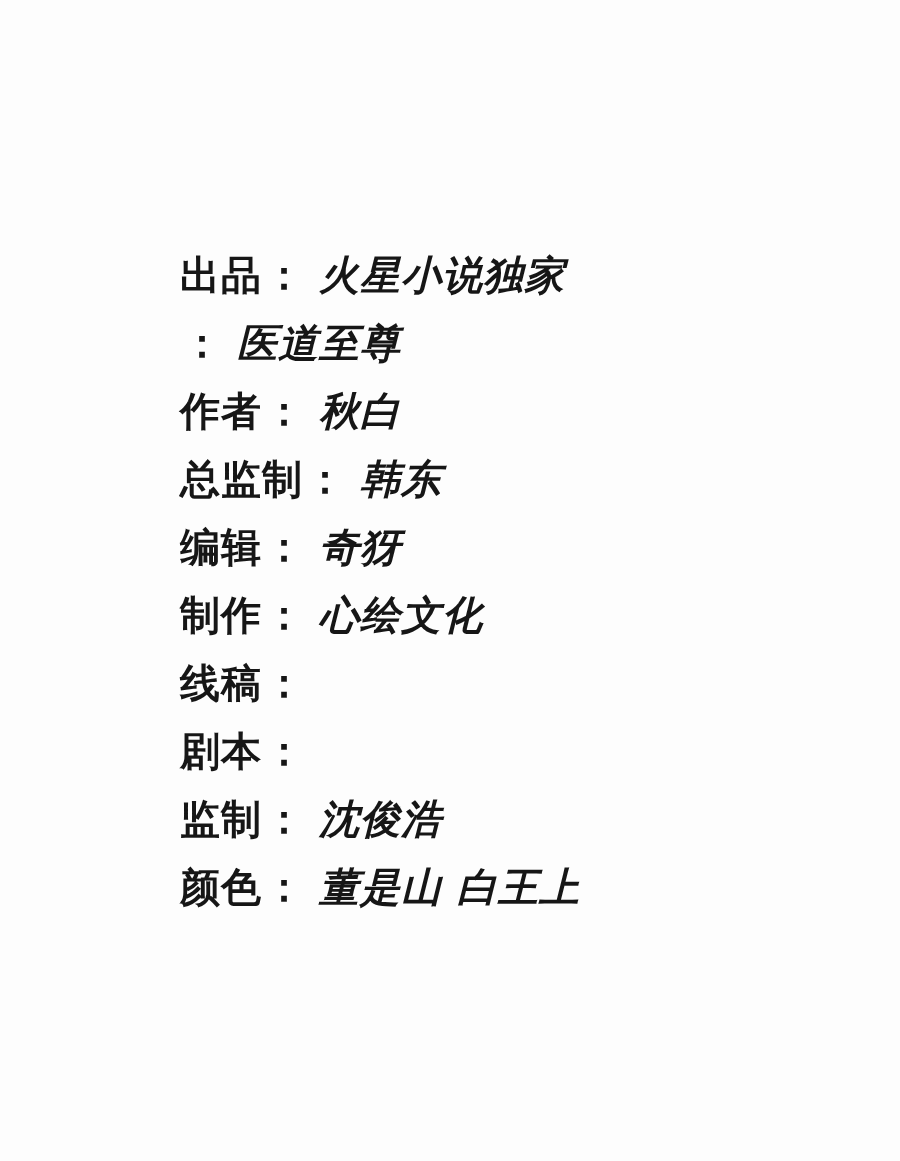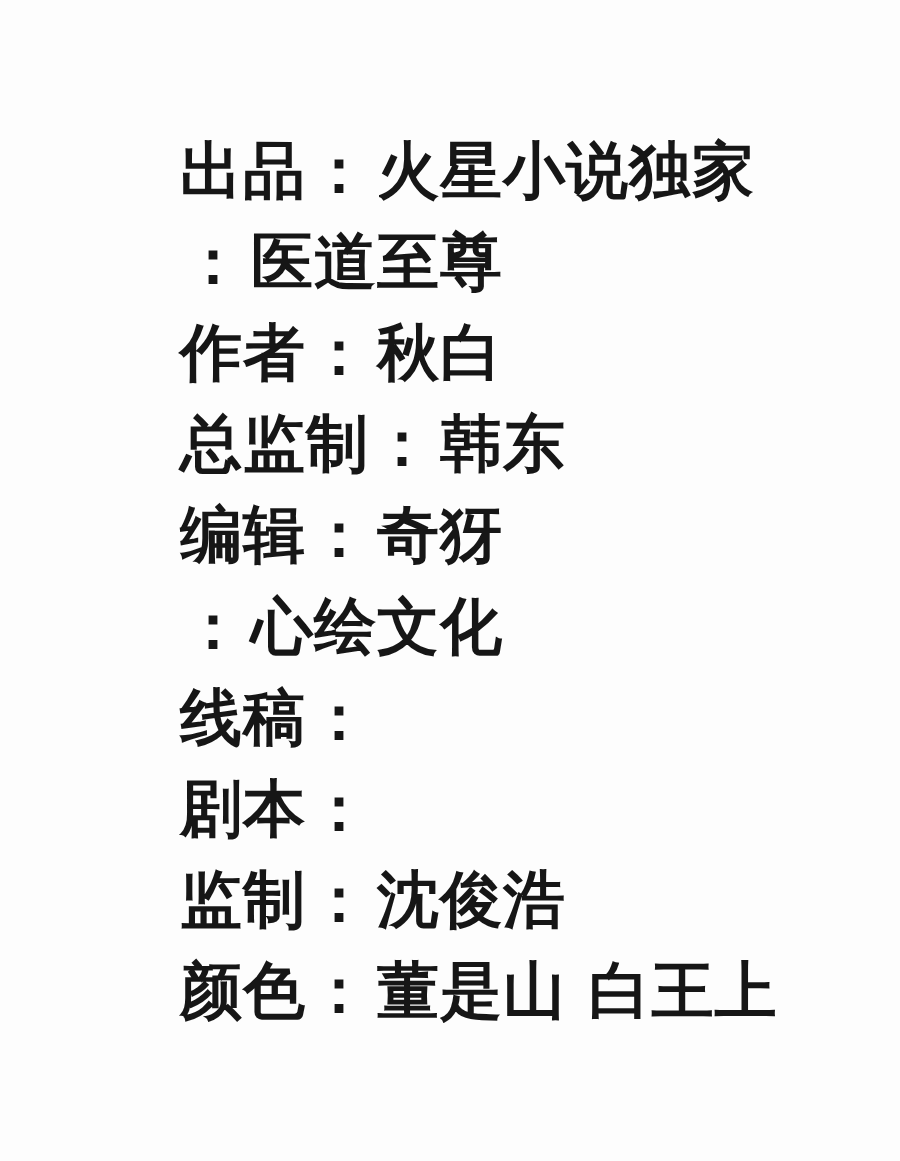--- a/index.html
+++ b/index.html
@@ -26,36 +26,37 @@
   .credits-list {
     display: flex;
     flex-direction: column;
     gap: 26px;
     padding-left: 180px;
   }
   .credit-row {
     display: flex;
     align-items: flex-start;
     color: #1c1c1c;
-    font-size: 62px;
+    font-size: 40px;
     line-height: 1.05;
     font-weight: 700;
     letter-spacing: 1px;
     white-space: nowrap;
   }
   .credit-label {
     color: #161616;
   }
   .credit-sep {
     color: #161616;
     padding: 0 2px;
   }
   .credit-value {
     color: #161616;
-    margin-left: 4px;
+    margin-left: 12px;
+    font-style: italic;
   }
 </style>
 </head>
 <body>
 
 <div class="credits-page">
   <div class="credits-list">
 
     <div class="credit-row">
       <span class="credit-label">出品</span>
@@ -80,20 +81,21 @@
       <span class="credit-value">韩东</span>
     </div>
 
     <div class="credit-row">
       <span class="credit-label">编辑</span>
       <span class="credit-sep">：</span>
       <span class="credit-value">奇犽</span>
     </div>
 
     <div class="credit-row">
+      <span class="credit-label">制作</span>
       <span class="credit-sep">：</span>
       <span class="credit-value">心绘文化</span>
     </div>
 
     <div class="credit-row">
       <span class="credit-label">线稿</span>
       <span class="credit-sep">：</span>
     </div>
 
     <div class="credit-row">

